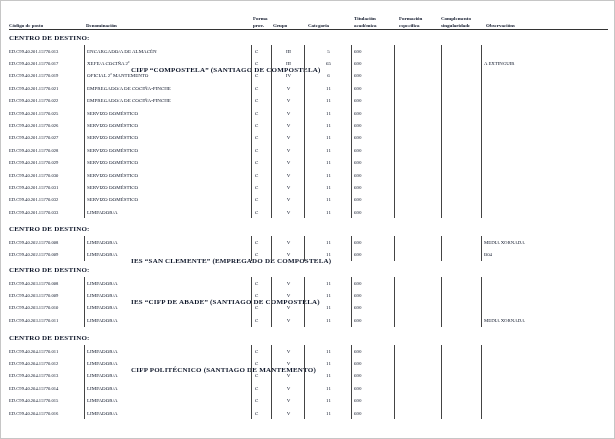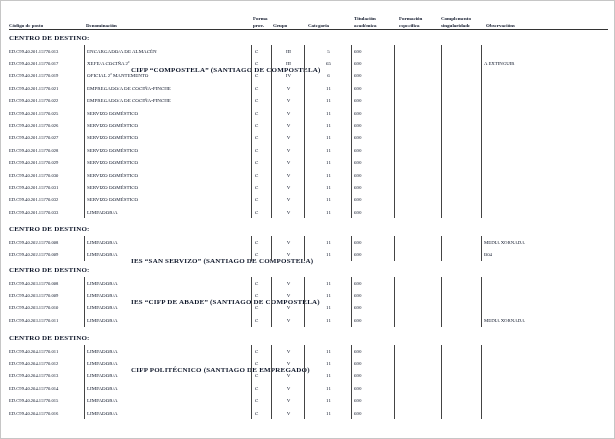--- a/index.html
+++ b/index.html
@@ -262,21 +262,21 @@
     <div class="cell c5 bl">600</div>
     <div class="cell c6 bl"></div>
     <div class="cell c7 bl"></div>
     <div class="cell c8 bl"></div>
   </div>
         </div>
   </section>
       <section class="centro-section" style="top: 224px;">
     <div class="centro-heading">
       <span class="centro-label">CENTRO DE DESTINO:</span>
-      <span class="centro-name">IES “SAN SERVIZO” (SANTIAGO DE COMPOSTELA)</span>
+      <span class="centro-name">IES “SAN CLEMENTE” (EMPREGADO DE COMPOSTELA)</span>
     </div>
     <div class="rows">
           <div class="row">
     <div class="cell c0">ED.C99.40.202.15770.008</div>
     <div class="cell c1 bl">LIMPADOR/A</div>
     <div class="cell c2 bl">C</div>
     <div class="cell c3 bl">V</div>
     <div class="cell c4 bl">11</div>
     <div class="cell c5 bl">600</div>
     <div class="cell c6 bl"></div>
@@ -344,21 +344,21 @@
     <div class="cell c5 bl">600</div>
     <div class="cell c6 bl"></div>
     <div class="cell c7 bl"></div>
     <div class="cell c8 bl">MEDIA XORNADA</div>
   </div>
         </div>
   </section>
       <section class="centro-section" style="top: 333px;">
     <div class="centro-heading">
       <span class="centro-label">CENTRO DE DESTINO:</span>
-      <span class="centro-name">CIFP POLITÉCNICO (SANTIAGO DE EMPREGADO)</span>
+      <span class="centro-name">CIFP POLITÉCNICO (SANTIAGO DE MANTEMENTO)</span>
     </div>
     <div class="rows">
           <div class="row">
     <div class="cell c0">ED.C99.40.204.15770.011</div>
     <div class="cell c1 bl">LIMPADOR/A</div>
     <div class="cell c2 bl">C</div>
     <div class="cell c3 bl">V</div>
     <div class="cell c4 bl">11</div>
     <div class="cell c5 bl">600</div>
     <div class="cell c6 bl"></div>

